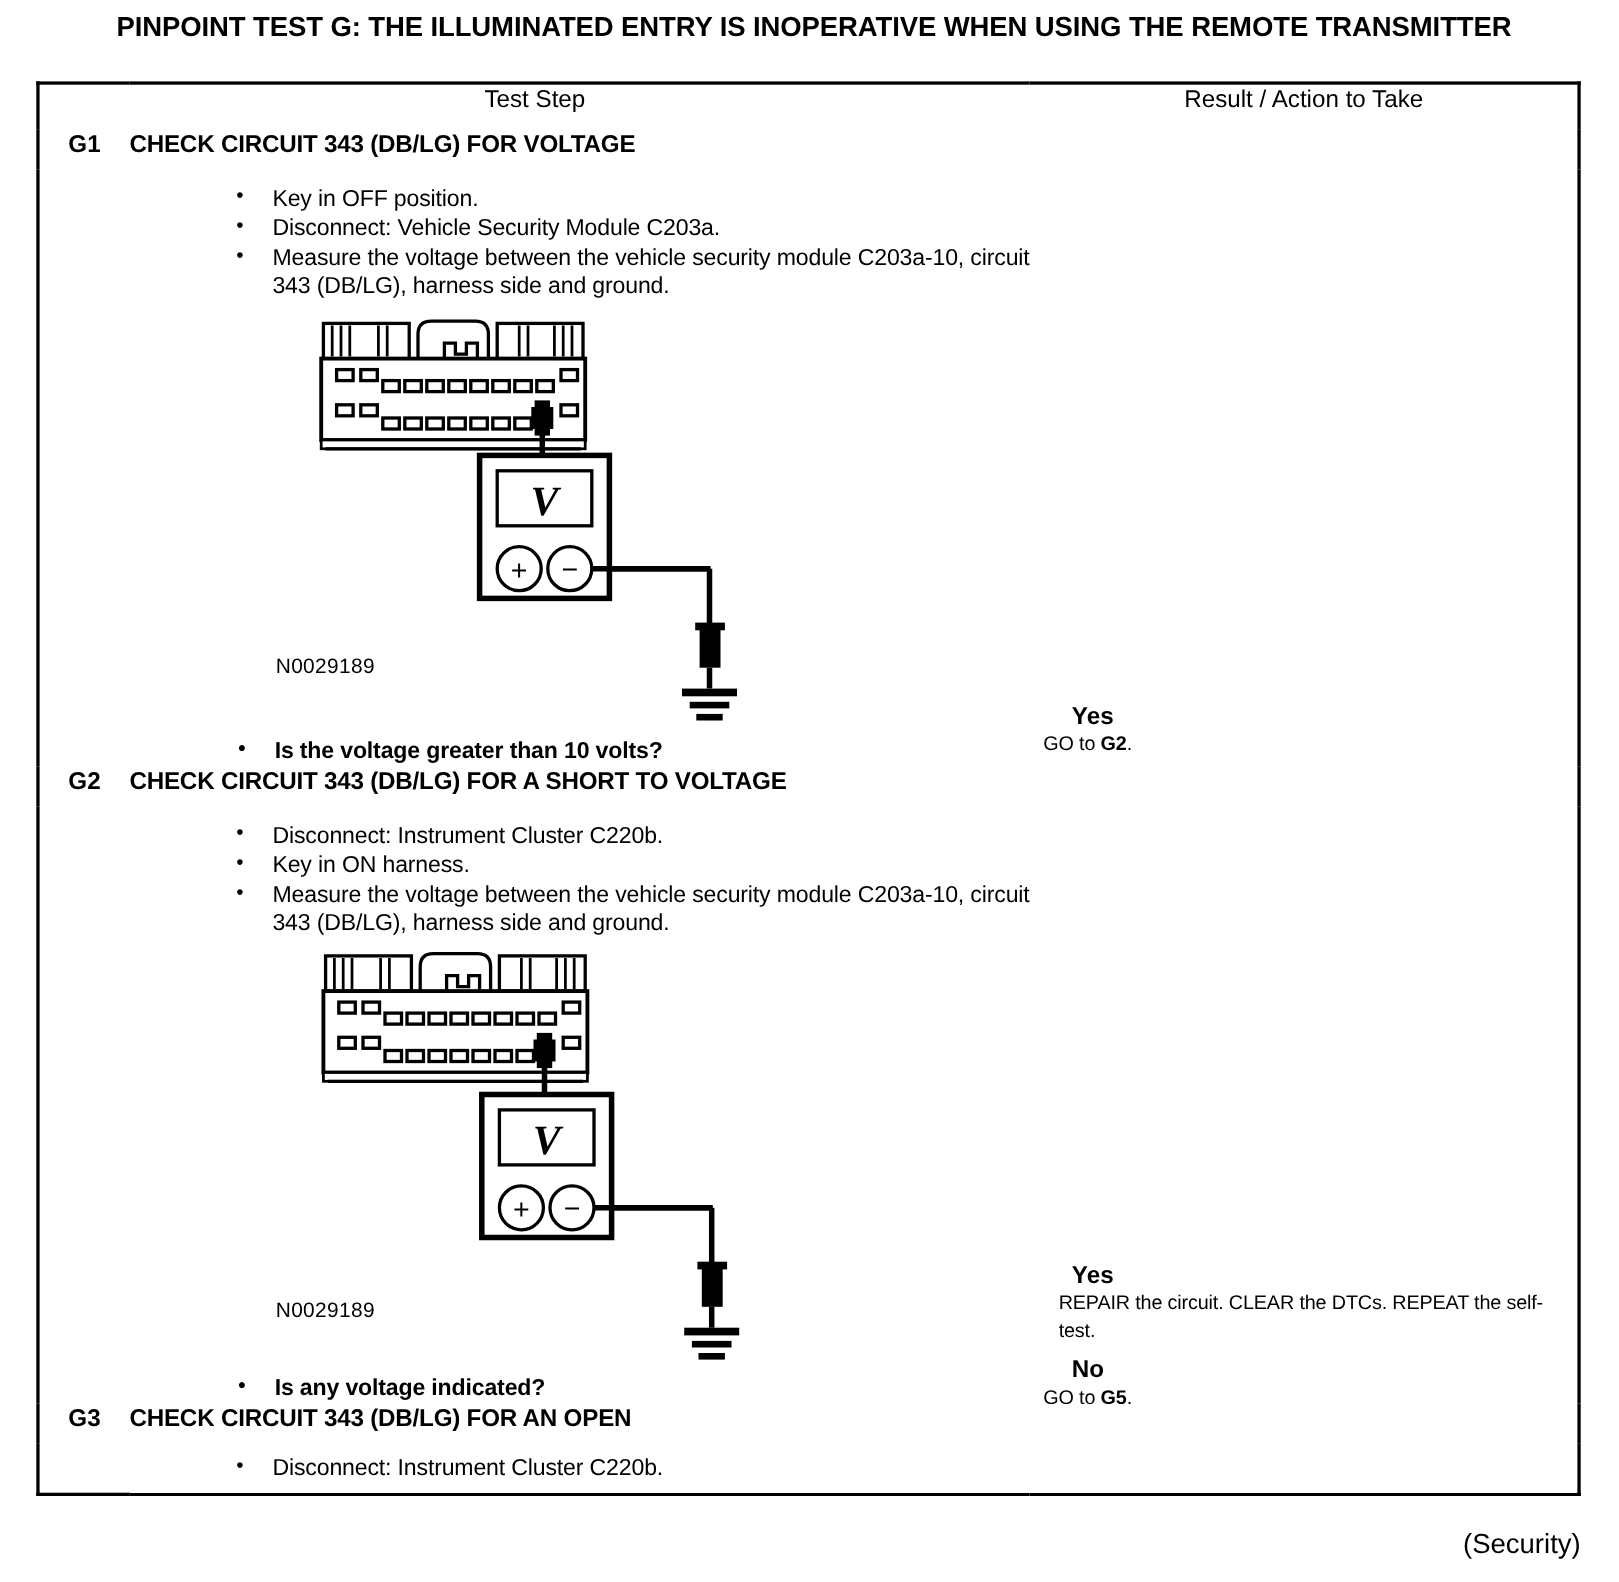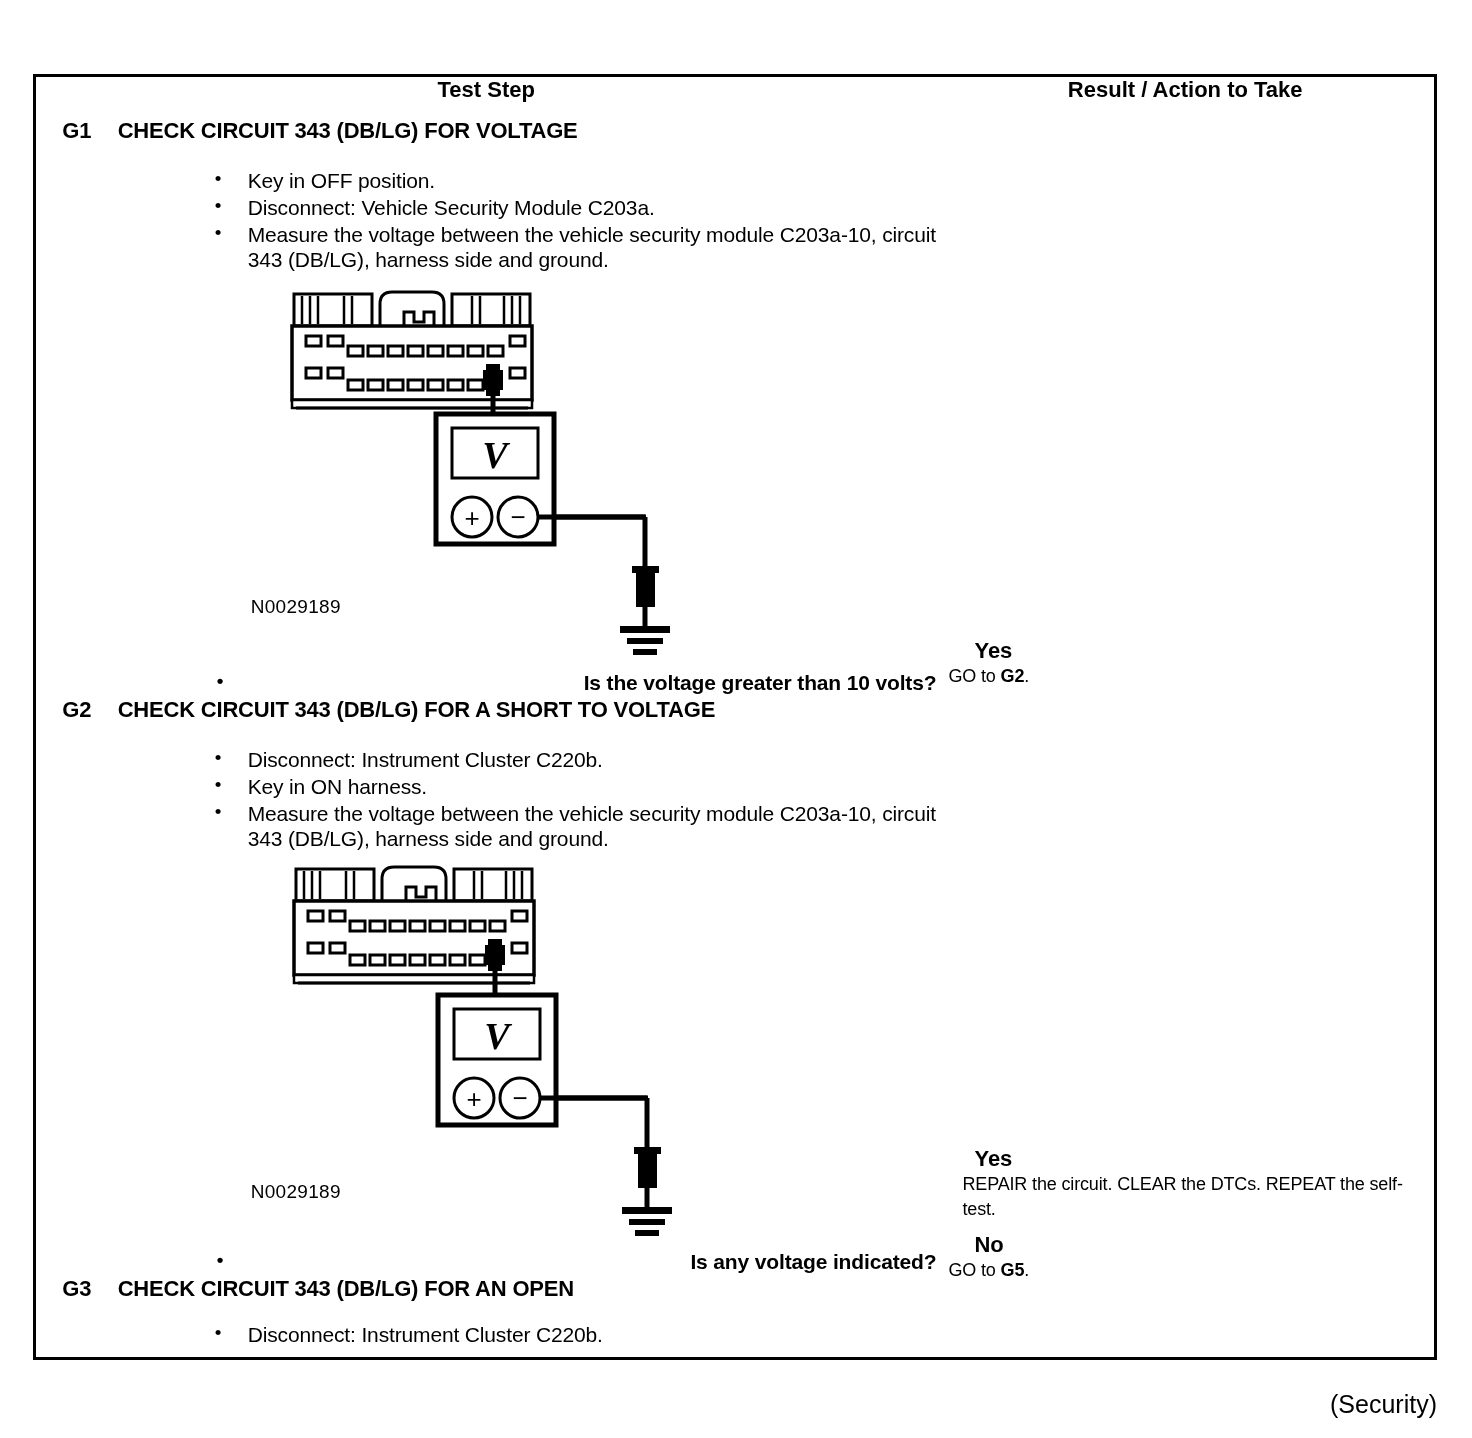--- a/index.html
+++ b/index.html
@@ -27,21 +27,21 @@
   }
   .tbl td,.tbl th{border:0;padding:0;vertical-align:top;background:#fff;}
 
   
   .c-g{width:83px;}
   .c-step{width:817px;}
   .c-res{width:498px;}
 
   
   .hdr-cell{
-    height:41px;text-align:center;font-weight:bold;font-size:22px;
+    height:41px;text-align:center;font-weight:normal;font-size:22px;
     vertical-align:middle;border-bottom:3px solid #000;
   }
   .hdr-left{border-right:3px solid #000;}
 
   
   .stephdr-num{
     text-align:center;font-weight:bold;font-size:22px;
     vertical-align:middle;height:36px;
     border-right:3px solid #000;border-bottom:2px solid #000;
   }
@@ -61,21 +61,21 @@
 
   
   ul.blist{list-style:none;margin:0;padding:14px 0 0 0;}
   ul.blist li{
     position:relative;font-size:21px;line-height:25px;
     padding-left:130px;margin-bottom:2px;letter-spacing:-0.15px;
   }
   ul.blist li:before{
     content:"\2022";position:absolute;left:97px;top:-2px;font-size:19px;
   }
-  ul.blist.q{padding-top:4px;text-align:right;}
+  ul.blist.q{padding-top:4px;}
   ul.blist.q li{font-weight:bold;padding-left:132px;}
   ul.blist.q li:before{left:99px;}
   ul.blist.tight{padding-top:10px;padding-bottom:8px;}
 
   
   .diagram{position:relative;height:392px;}
   .diagram2{position:relative;height:392px;}
   .nnum{
     position:absolute;font-size:19px;letter-spacing:0.3px;
   }
@@ -90,20 +90,21 @@
   
   .continued{
     position:absolute;right:35px;top:1390px;font-size:25px;
   }
 </style>
 </head>
 <body>
 
 <div class="page">
 
+  <div class="title">PINPOINT TEST G: THE ILLUMINATED ENTRY IS INOPERATIVE WHEN USING THE REMOTE TRANSMITTER</div>
 
   <table class="tbl">
     <colgroup>
       <col class="c-g">
         <col class="c-step">
         <col class="c-res">
     </colgroup>
 
     <tbody>
         <tr>

